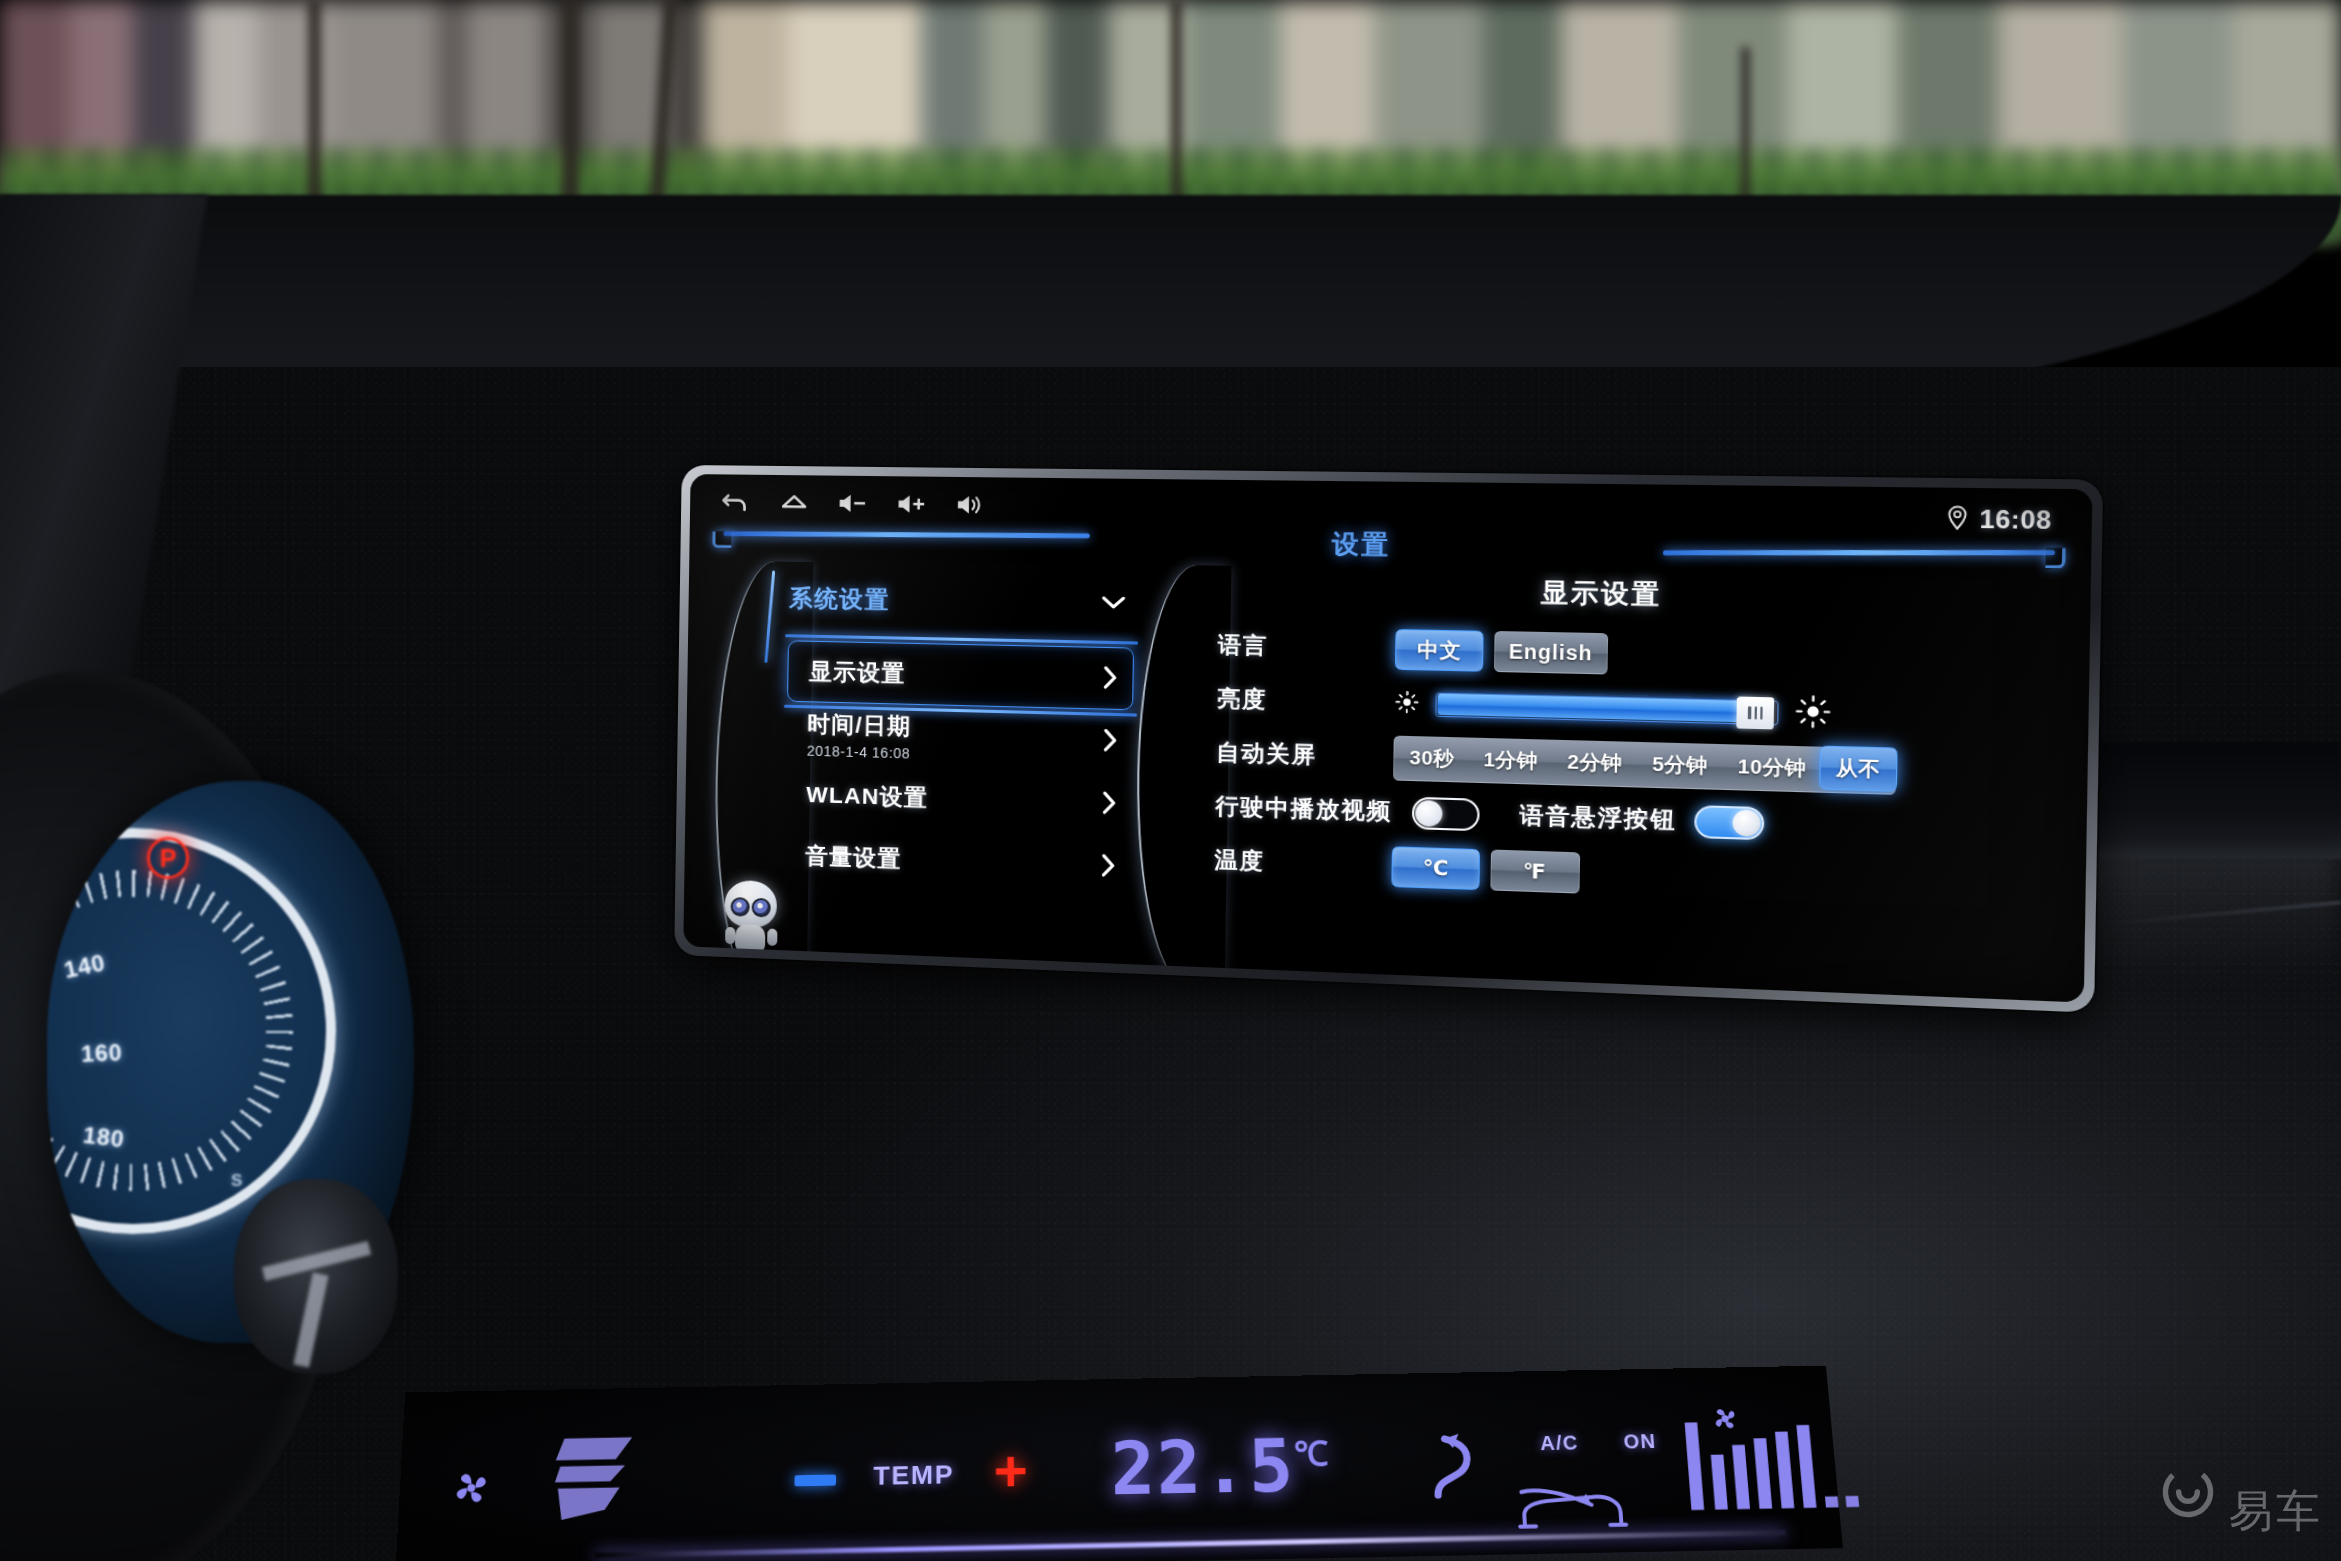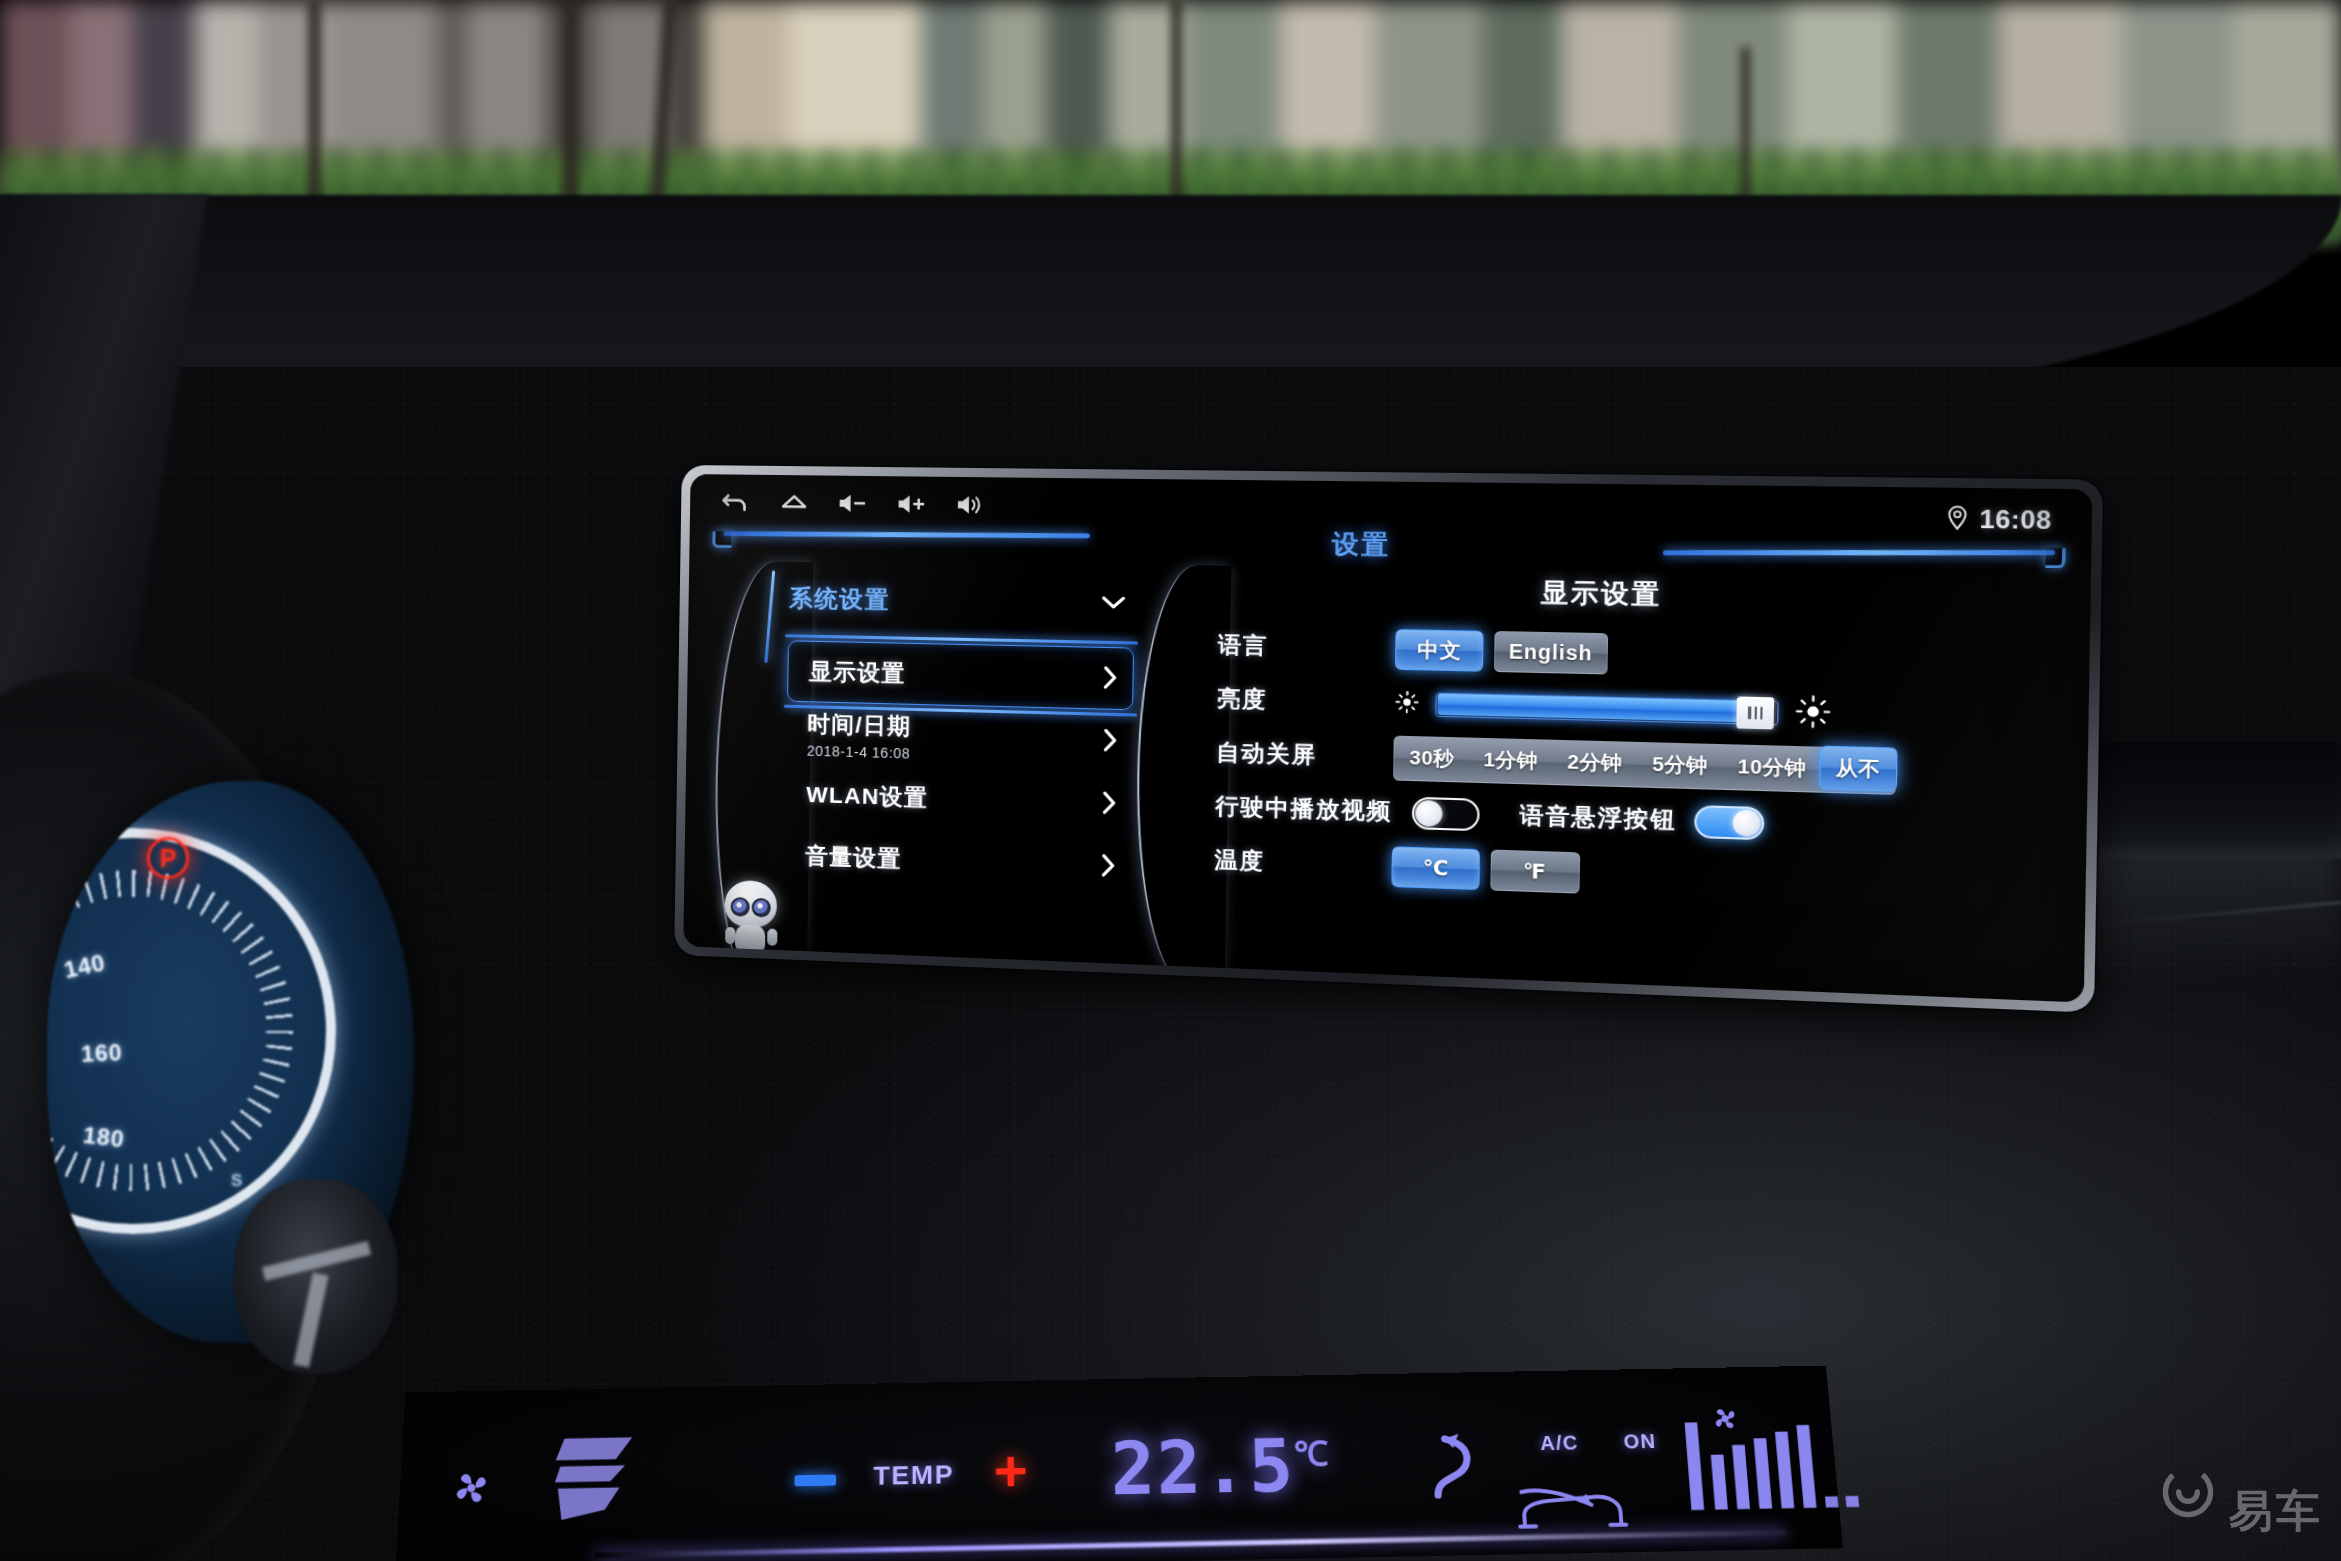--- a/index.html
+++ b/index.html
@@ -413,21 +413,21 @@
     background:linear-gradient(90deg, rgba(140,132,245,0), #9a93ff 25%, #cfc9ff 60%, rgba(140,132,245,.2));
     filter:blur(1.2px); box-shadow:0 0 15.6px rgba(130,120,250,.8);
   }
 
   
   .watermark {
     position:absolute; right:19px; bottom:20px; display:flex; align-items:center; gap:12.5px;
     opacity:.42;
   }
   .wm-mark { width:56px; height:56px; }
-  .wm-text { font-size:44px; font-weight:700; color:#d8dadd; letter-spacing:3.1px;margin-top:40px; }
+  .wm-text { font-size:44px; font-weight:400; color:#d8dadd; letter-spacing:3.1px;margin-top:40px; }
 </style>
 </head>
 <body>
 
 <div id="scene">
 
   <div class="windshield"></div>
   <div class="wind-green"></div>
   <div class="wind-hedge"></div>
   <div class="wind-tree" style="left:308px;top:0;width:12.5px;height:234px;"></div>

